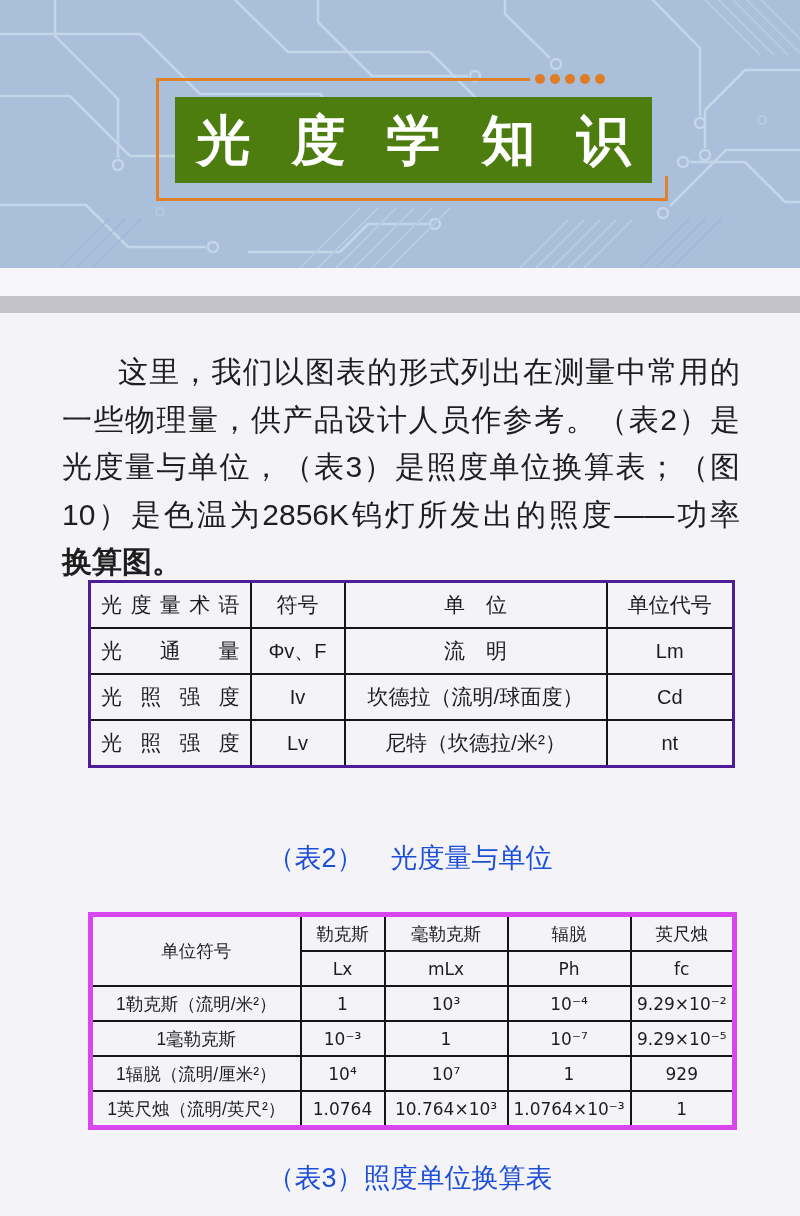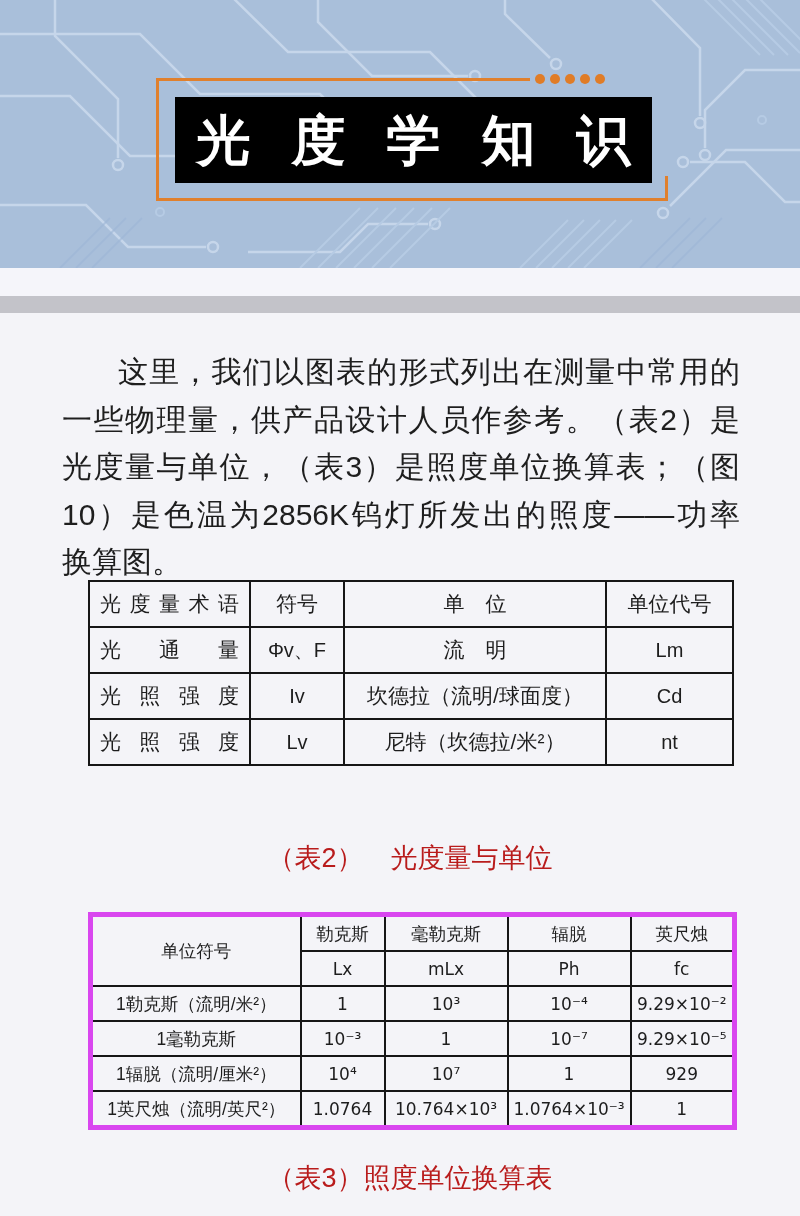--- a/index.html
+++ b/index.html
@@ -14,52 +14,52 @@
   .hero svg{position:absolute;left:0;top:0;}
   .frame-piece{position:absolute;background:#e0802d;}
   .frame-left{left:156px;top:78px;width:3px;height:123px;}
   .frame-top{left:156px;top:78px;width:374px;height:3px;}
   .frame-bottom{left:156px;top:198px;width:512px;height:3px;}
   .frame-right{left:665px;top:176px;width:3px;height:25px;}
   .dots{position:absolute;left:535px;top:74px;display:flex;gap:5px;}
   .dot{width:10px;height:10px;border-radius:50%;background:#e07c26;}
   .banner{
     position:absolute;left:175px;top:97px;width:477px;height:86px;
-    background:#000000;display:flex;align-items:center;justify-content:center;
+    background:#4d7c0f;display:flex;align-items:center;justify-content:center;
   }
   .banner h1{
     margin:0;color:#ffffff;font-size:54px;font-weight:bold;
     letter-spacing:41px;margin-right:-41px;white-space:nowrap;line-height:1;
   }
   
   .strip-light{position:absolute;left:0;top:268px;width:800px;height:28px;background:#f5f5fa;}
   .strip-gray{position:absolute;left:0;top:296px;width:800px;height:17px;background:#c3c3c9;}
   
   .intro{position:absolute;left:62px;top:336px;width:678px;font-size:30px;line-height:47.5px;color:#1e1e1e;margin-top:12px;}
   .intro div{text-align:justify;text-align-last:justify;}
   .intro div:first-child{text-indent:56px;}
-  .intro div:last-child{text-align-last:left;}
+  .intro div:last-child{text-align-last:left;font-weight:bold;}
   
   table{border-collapse:collapse;table-layout:fixed;background:#f4f4f8;}
   .t2,.t3{position:absolute;left:88px;}
   .t2{top:580px;width:644px;}
   .t3{top:912px;width:644px;}
   .t2 th,.t2 td,.t3 th,.t3 td{
     border:2px solid #161616;text-align:center;vertical-align:middle;
     font-weight:normal;padding:0;overflow:hidden;
   }
-  .t2{border:1px solid #4c1d95;}
+  .t2{border:3px solid #4c1d95;}
   .t3{border:5px solid #d946ef;}
   .t2 th,.t2 td{height:44px;font-size:21px;}
   .t2 td.lat,.t2 td.sym{font-size:20px;}
   .spread{text-align:justify;text-align-last:justify;padding:0 10px;}
   .t3 th,.t3 td{height:33px;font-size:17.5px;}
   .t3 .vals{font-family:"DejaVu Sans","Liberation Sans",sans-serif;font-size:17px;}
   
-  .caption{position:absolute;left:88px;width:644px;text-align:center;font-size:27px;color:#b91c1c;}
+  .caption{position:absolute;left:88px;width:644px;text-align:center;font-size:27px;color:#1d4ed8;}
   .cap-t2{top:840px;}
   .cap-t3{top:1160px;}
 </style>
 </head>
 <body>
 
 <div class="page">
 
   <div class="hero">
     <svg width="800" height="268" viewBox="0 0 800 268">

